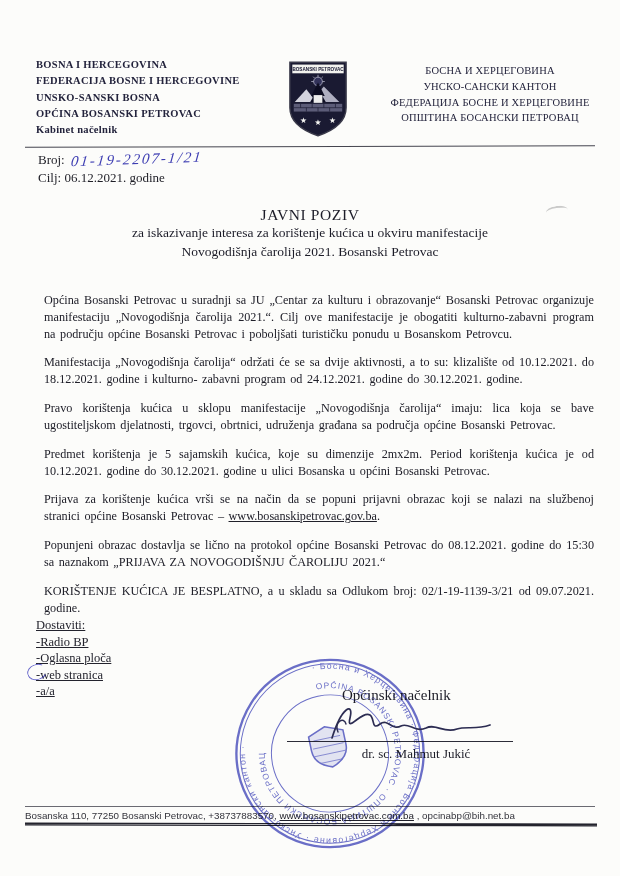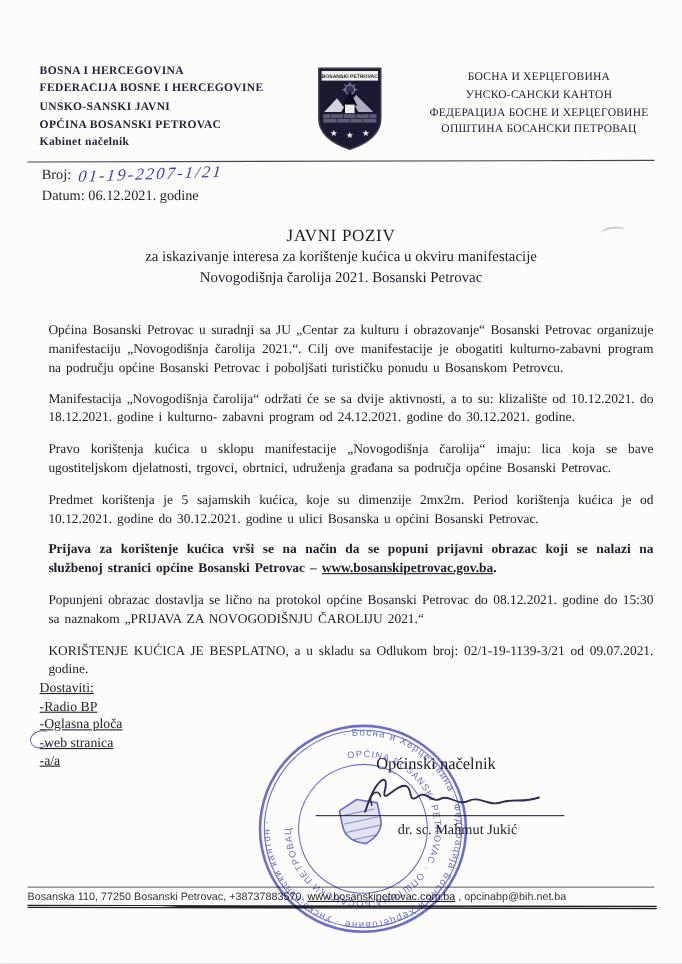--- a/index.html
+++ b/index.html
@@ -24,21 +24,21 @@
   
   .title{position:absolute;left:0;top:206px;width:100%;text-align:center;color:#1c1c28;}
   .title .t1{font-size:15.5px;letter-spacing:.6px;}
   .title .t2,.title .t3{font-size:13.5px;line-height:1.4;}
   .squiggle-mark{position:absolute;left:546px;top:206px;width:22px;height:8px;
     border-top:2px solid #aaa;border-radius:50%;transform:rotate(-8deg);opacity:.6;}
   
   .body{position:absolute;left:44px;top:280px;width:550px;font-size:12.2px;
     line-height:1.38;text-align:justify;color:#20202a;word-spacing:1.5px;}
   .body p{margin:12px 0 11px 0;}
-  .body p.tight{margin-bottom:0;font-weight:bold;}
+  .body p.tight{margin-bottom:0;}
   .doclink{text-decoration:underline;color:#20202a;}
   
   .dist{position:absolute;left:36px;top:617px;font-size:12.5px;line-height:1.32;color:#23232d;text-decoration:underline;}
   .pen-circle{position:absolute;left:27px;top:664px;width:18px;height:14px;
     border:1.7px solid #4a4ac2;border-right-color:transparent;border-radius:50%;
     transform:rotate(-18deg);opacity:.85;}
   
   .sig-role{position:absolute;left:342px;top:687px;font-size:15px;color:#1d1d28;}
   .sig-line{position:absolute;left:287px;top:741px;width:226px;border-top:1.6px solid #2c2c38;}
   .sig-name{position:absolute;left:308px;top:746px;width:216px;text-align:center;
@@ -54,21 +54,21 @@
     background:linear-gradient(#23232d 45%,#fcfcfa 46%,#23232d 70%);transform:rotate(.1deg);}
 </style>
 </head>
 <body>
 
 <div class="page">
 
   <div class="hdr-left">
     <div>BOSNA I HERCEGOVINA</div>
     <div>FEDERACIJA BOSNE I HERCEGOVINE</div>
-    <div>UNSKO-SANSKI JAVNI</div>
+    <div>UNSKO-SANSKI BOSNA</div>
     <div>OPĆINA BOSANSKI PETROVAC</div>
     <div>Kabinet načelnik</div>
   </div>
 
   <svg class="emblem" viewBox="0 0 64 84">
     <path d="M3,5 L61,5 L61,52 Q61,71 32,81 Q3,71 3,52 Z" fill="#1a1a32" stroke="#3a3a4a" stroke-width="1.5"></path>
     <rect x="5.5" y="7.5" width="53" height="9" fill="#f2f2ee"></rect>
     <text x="32" y="14.4" text-anchor="middle" font-family="Liberation Sans,sans-serif" font-size="4.8" font-weight="bold" fill="#14142e">BOSANSKI PETROVAC</text>
     <circle cx="32" cy="25" r="4.5" fill="#32325a" stroke="#b9b9cc" stroke-width=".8"></circle>
     <g stroke="#b9b9cc" stroke-width=".8">
@@ -108,21 +108,21 @@
     <div>ОПШТИНА БОСАНСКИ ПЕТРОВАЦ</div>
   </div>
 
   <div class="hdr-rule"></div>
 
   <div class="broj">
     <span>Broj:</span>
     <span class="hand">01-19-2207-1/21</span>
   </div>
   <div class="datum">
-    <span>Datum:</span>
+    <span>Cilj:</span>
     <span>06.12.2021. godine</span>
   </div>
 
   <div class="title">
     <div class="t1">JAVNI POZIV</div>
     <div class="t2">za iskazivanje interesa za korištenje kućica u okviru manifestacije</div>
     <div class="t3">Novogodišnja čarolija 2021. Bosanski Petrovac</div>
   </div>
   <div class="squiggle-mark"></div>
 

